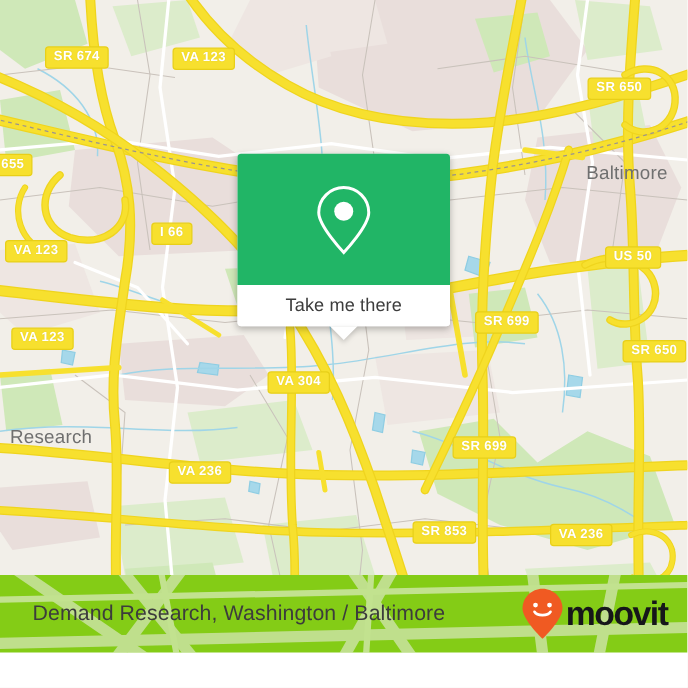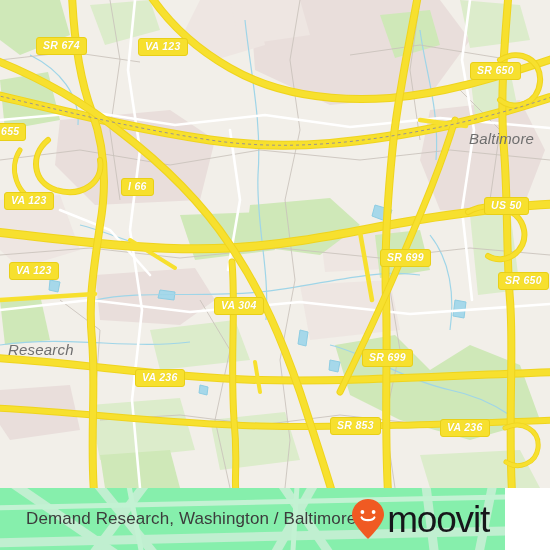--- a/index.html
+++ b/index.html
@@ -15,21 +15,20 @@
     overflow: hidden;
   }
 
   
   #map {
     position: absolute;
     left: 0; top: 0;
     width: 550px; height: 488px;
     background: #f2efe9;
     overflow: hidden;
-    font-style: italic;
   }
   #map-svg { position: absolute; left: 0; top: 0; }
 
   
   .shield {
     position: absolute;
     background: #f7e02e;
     border: 1.5px solid #e8cf18;
     border-radius: 3px;
     color: #ffffff;
@@ -100,23 +99,23 @@
     width: 0; height: 0;
     border-left: 11px solid transparent;
     border-right: 11px solid transparent;
     border-top: 11px solid #ffffff;
     filter: drop-shadow(0 2px 2px rgba(0,0,0,.18));
   }
 
   
   #footer {
     position: absolute;
-    left: 0; top: 488px;
-    width: 505px; height: 62px;
-    background: #86efac;
+    left: 0; top: 460px;
+    width: 550px; height: 62px;
+    background: #84cc16;
     overflow: hidden;
   }
   #footer-watermark {
     position: absolute;
     left: 0; top: -40px;
     opacity: .55;
   }
   #footer-title {
     position: absolute;
     left: 26px; top: 50%;
@@ -128,25 +127,25 @@
   }
   #brand {
     position: absolute;
     right: 16px; top: 50%;
     transform: translateY(-50%);
     display: flex;
     align-items: center;
     gap: 2px;
   }
   #brand-name {
-    font-size: 37px;
+    font-size: 27px;
     color: #16161a;
     letter-spacing: -1.2px;
     line-height: 33px;
-    font-weight: 400;
+    font-weight: 700;
   }
 </style>
 </head>
 <body>
 
 <div id="page">
 
   <div id="map">
 
     <svg id="map-svg" width="550" height="488" viewBox="0 0 550 488">
@@ -306,20 +305,32 @@
     <div class="shield" style="left:498px; top:272px;">SR 650</div>
     <div class="shield" style="left:214px; top:297px;">VA 304</div>
     <div class="shield" style="left:362px; top:349px;">SR 699</div>
     <div class="shield" style="left:135px; top:369px;">VA 236</div>
     <div class="shield" style="left:330px; top:417px;">SR 853</div>
     <div class="shield" style="left:440px; top:419px;">VA 236</div>
 
     <div class="city-label" style="left:469px; top:130px;">Baltimore</div>
     <div class="city-label" style="left:8px;   top:341px;">Research</div>
 
+    <div id="popup-card">
+      <div id="popup-image">
+        <svg width="48" height="58" viewBox="0 0 48 58">
+          <path d="M24 3 C13 3 4 12 4 23 C4 34 24 55 24 55 C24 55 44 34 44 23 C44 12 35 3 24 3 Z" fill="none" stroke="#ffffff" stroke-width="2.4"></path>
+          <circle cx="24" cy="22" r="7.6" fill="#ffffff"></circle>
+        </svg>
+      </div>
+      <div id="popup-footer">
+        <span id="popup-label">Take me there</span>
+        <div id="popup-tail"></div>
+      </div>
+    </div>
 
   </div>
 
   <div id="footer">
     <svg id="footer-watermark" width="550" height="150" viewBox="0 0 550 150">
       <g fill="none" stroke="#f0efee" stroke-width="9">
         <path d="M-10,20 L180,150"></path>
         <path d="M60,-10 L190,150"></path>
         <path d="M180,-10 L60,150"></path>
         <path d="M250,-10 L360,150"></path>

